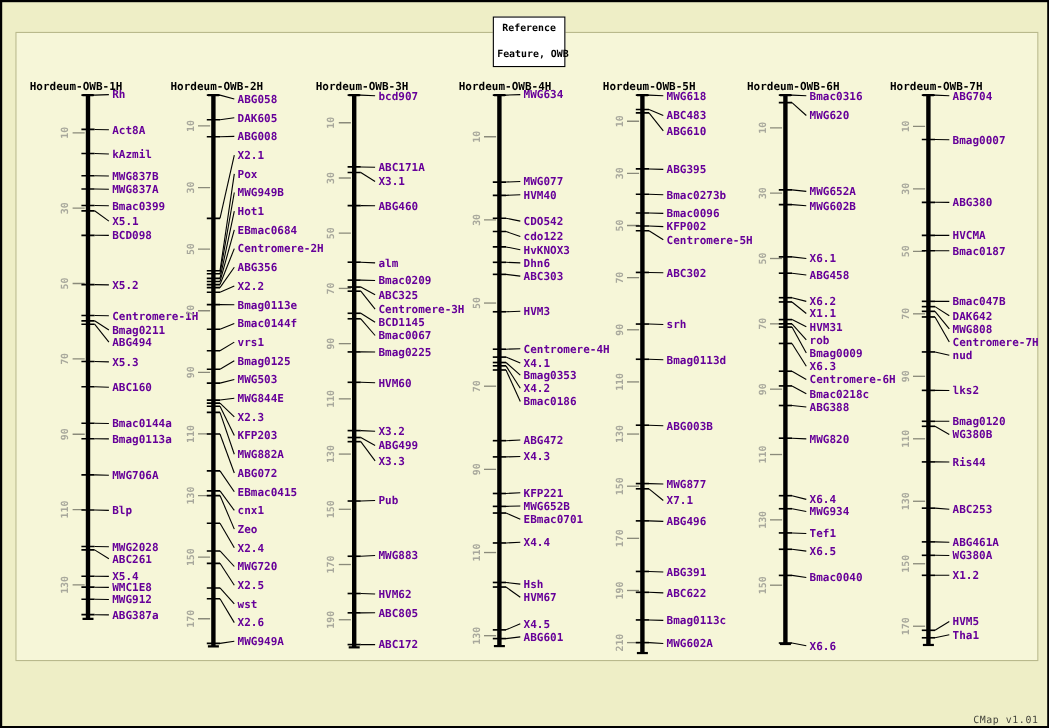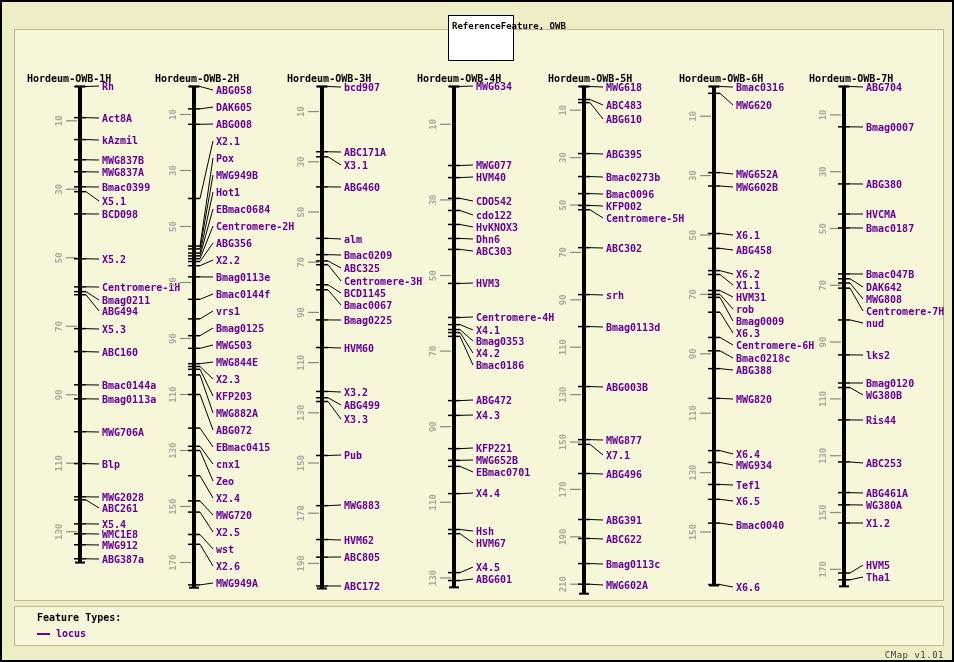--- a/index.html
+++ b/index.html
@@ -20,21 +20,21 @@
     border:1px solid #b9b98c;
     background:#f6f6d8;
     box-sizing:border-box;
   }
   #map-panel{left:12px;top:27px;width:930px;height:572px;}
   #legend-panel{left:12px;top:604px;width:930px;height:40px;padding:5px 0 0 22px;}
   #map-svg{position:absolute;left:0;top:0;}
   #reference-box{
     position:absolute;left:446px;top:13px;width:66px;height:46px;
     background:#ffffff;border:1px solid #000;
-    display:flex;flex-direction:row;justify-content:space-between;
+    display:flex;flex-direction:column;justify-content:space-between;
     padding:5px 3px;box-sizing:border-box;
     font-size:9px;font-weight:bold;color:#000;text-align:center;
     z-index:5;white-space:nowrap;
   }
   #legend-title{font-size:10px;font-weight:bold;color:#000;}
   .legend-row{display:flex;align-items:center;margin-top:5px;}
   .legend-swatch{width:13px;height:2px;background:#660099;margin-right:6px;}
   .legend-label{font-size:10px;font-weight:bold;color:#660099;}
   #version-label{
     position:absolute;right:8px;top:648px;
@@ -694,23 +694,16 @@
         <line x1="848" y1="577.808" x2="861" y2="575" stroke="#000000" stroke-width="1"></line>
         <text x="864" y="578.5" class="marker-label">Tha1</text>
       </g>
     </svg>
 
   <div id="reference-box">
     <div>Reference</div>
     <div>Feature, OWB</div>
   </div>
 
-  <div id="legend-panel" class="panel">
-    <div id="legend-title">Feature Types:</div>
-    <div class="legend-row">
-      <span class="legend-swatch"></span>
-      <span class="legend-label">locus</span>
-    </div>
-  </div>
 
   <div id="version-label">CMap v1.01</div>
 
 </div>
 
 </body></html>

